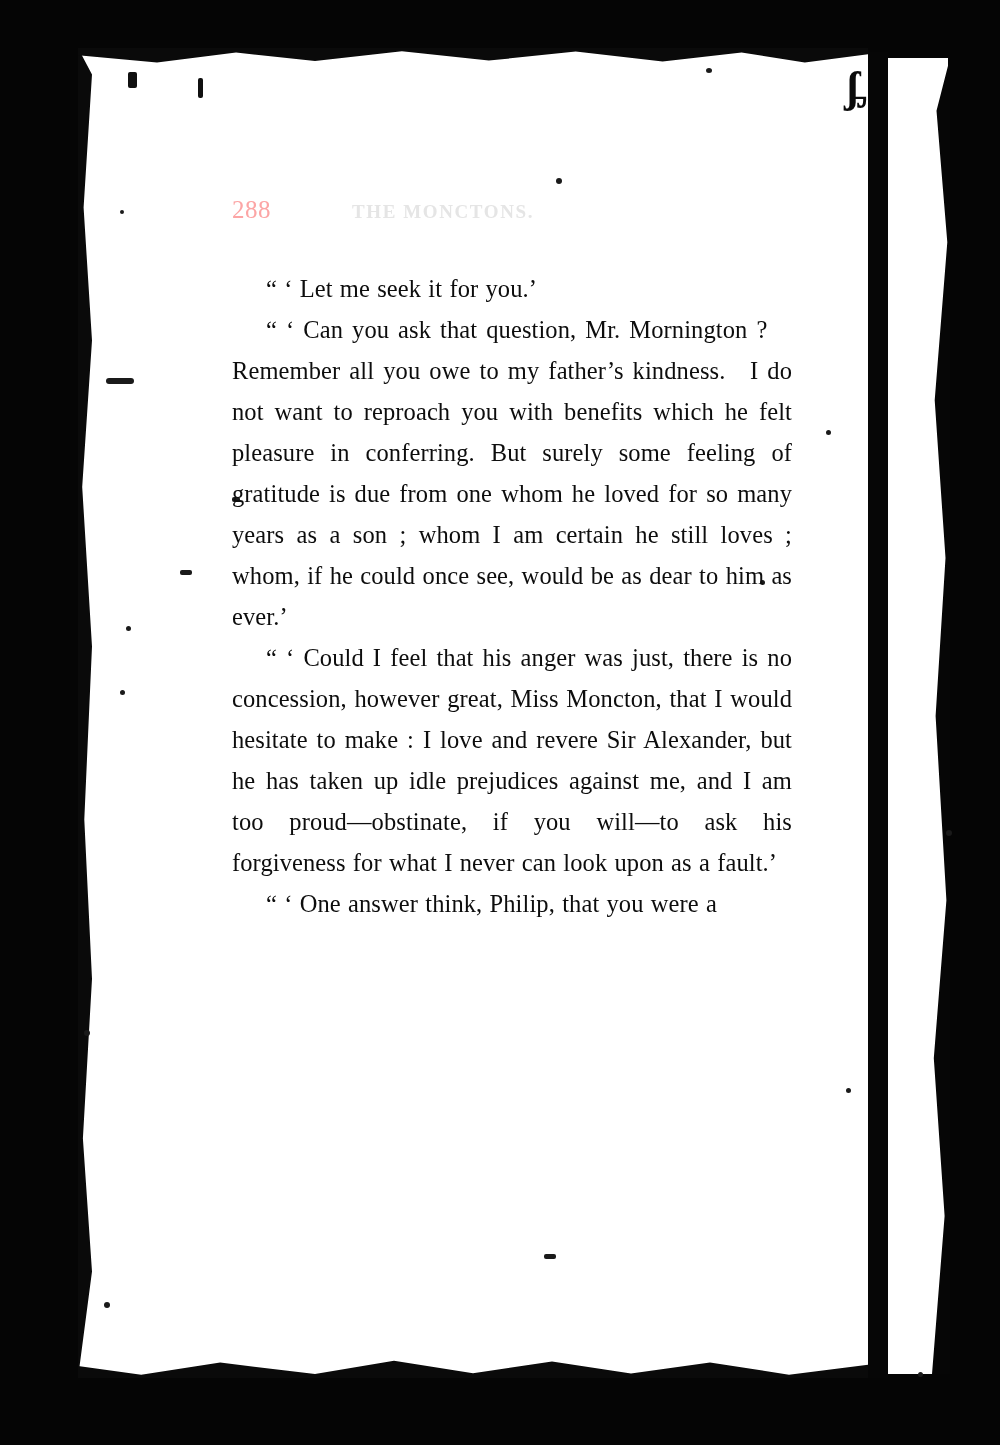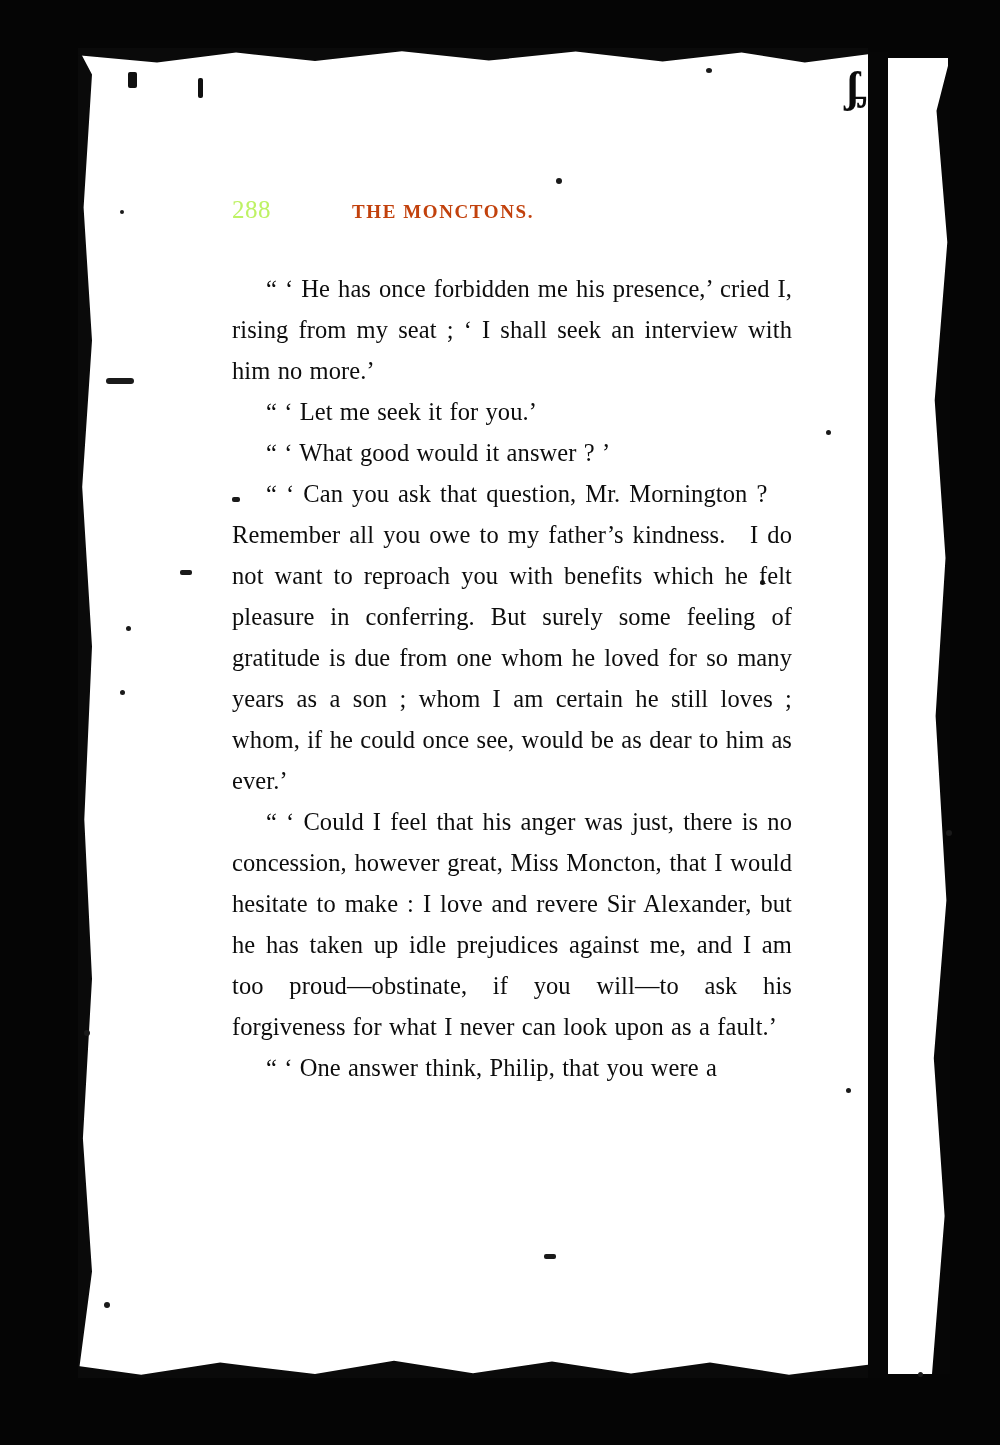--- a/index.html
+++ b/index.html
@@ -84,29 +84,29 @@
   }
 
   .page-header {
     display: flex;
     align-items: baseline;
     margin-bottom: 44px;
     font-family: "Liberation Serif", serif;
   }
   .folio {
     font-size: 25px;
-    color: #bef264;
+    color: #fca5a5;
     letter-spacing: 0.5px;
     width: 120px;
   }
   .running-title {
     font-size: 19px;
     font-weight: bold;
     letter-spacing: 1.6px;
-    color: #c2410c;
+    color: #e5e5e5;
   }
 
   .para {
     font-size: 24.5px;
     line-height: 41px;
     color: #0d0d0d;
     text-align: justify;
     margin: 0 0 0 0;
     letter-spacing: 0.1px;
     word-spacing: 1px;
@@ -156,20 +156,18 @@
 
 <div class="top-mark" style="left:846px; top:62px; font-size:44px;">ᶋ</div>
 
 <div class="text-column">
 
   <div class="page-header">
     <div class="folio">288</div>
     <div class="running-title">THE MONCTONS.</div>
   </div>
 
-  <p class="para indent">“ ‘ He has once forbidden me his presence,’ cried I, rising from my seat ; ‘ I shall seek an interview with him no more.’</p>
   <p class="para indent">“ ‘ Let me seek it for you.’</p>
-  <p class="para indent">“ ‘ What good would it answer ? ’</p>
   <p class="para indent">“ ‘ Can you ask that question, Mr. Mornington ? Remember all you owe to my father’s kindness. I do not want to reproach you with benefits which he felt pleasure in conferring. But surely some feeling of gratitude is due from one whom he loved for so many years as a son ; whom I am certain he still loves ; whom, if he could once see, would be as dear to him as ever.’</p>
   <p class="para indent">“ ‘ Could I feel that his anger was just, there is no concession, however great, Miss Moncton, that I would hesitate to make : I love and revere Sir Alexander, but he has taken up idle prejudices against me, and I am too proud—obstinate, if you will—to ask his forgiveness for what I never can look upon as a fault.’</p>
   <p class="para indent">“ ‘ One answer think, Philip, that you were a</p>
 
 </div>
 
 </body></html>

